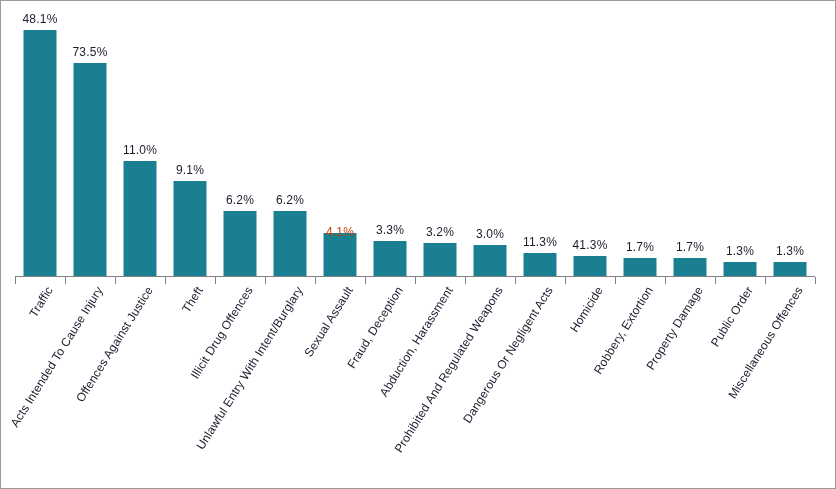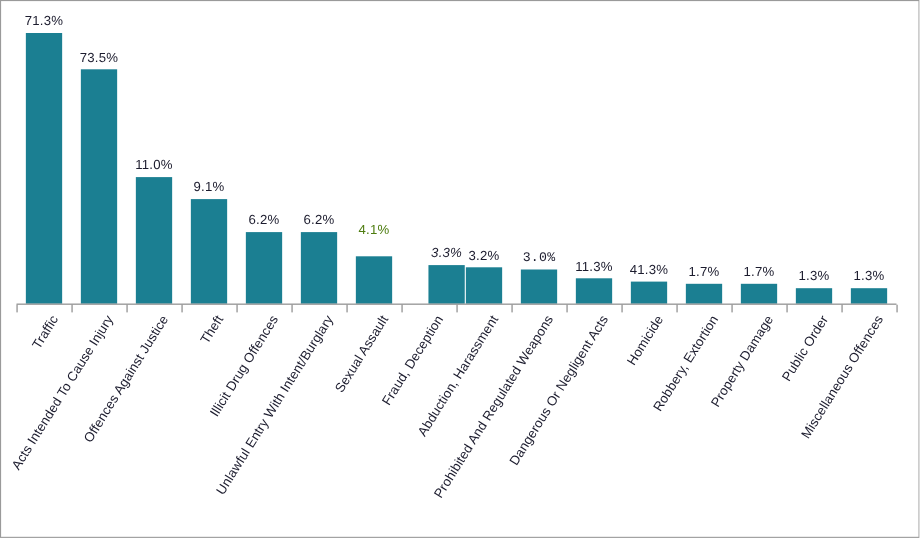--- a/index.html
+++ b/index.html
@@ -94,21 +94,21 @@
   }
 </style>
 </head>
 <body>
 
 <div id="chart-root">
 
   <div id="plot-area">
       <div class="bar-slot" style="left: 0px; width: 50px;">
         <div class="bar" title="Traffic 23.5%" style="height: 246px; background: rgb(27, 127, 146);"></div>
-        <div class="bar-value" style="bottom: 250px; color: rgb(28, 28, 46);">71.3%</div>
+        <div class="bar-value" style="bottom: 250px; color: rgb(28, 28, 46);">48.1%</div>
       </div>
       <div class="bar-slot" style="left: 50px; width: 50px;">
         <div class="bar" title="Acts Intended To Cause Injury 20.3%" style="height: 213px; background: rgb(27, 127, 146);"></div>
         <div class="bar-value" style="bottom: 217px; color: rgb(28, 28, 46);">73.5%</div>
       </div>
       <div class="bar-slot" style="left: 100px; width: 50px;">
         <div class="bar" title="Offences Against Justice 11.0%" style="height: 115px; background: rgb(27, 127, 146);"></div>
         <div class="bar-value" style="bottom: 119px; color: rgb(28, 28, 46); margin-top: 12px;">11.0%</div>
       </div>
       <div class="bar-slot" style="left: 150px; width: 50px;">
@@ -118,31 +118,31 @@
       <div class="bar-slot" style="left: 200px; width: 50px;">
         <div class="bar" title="Illicit Drug Offences 6.2%" style="height: 65px; background: rgb(27, 127, 146);"></div>
         <div class="bar-value" style="bottom: 69px; color: rgb(28, 28, 46);">6.2%</div>
       </div>
       <div class="bar-slot" style="left: 250px; width: 50px;">
         <div class="bar" title="Unlawful Entry With Intent/Burglary 6.2%" style="height: 65px; background: rgb(27, 127, 146);"></div>
         <div class="bar-value" style="bottom: 69px; color: rgb(28, 28, 46);">6.2%</div>
       </div>
       <div class="bar-slot" style="left: 300px; width: 50px;">
         <div class="bar" title="Sexual Assault 4.1%" style="height: 43px; background: rgb(27, 127, 146);"></div>
-        <div class="bar-value" style="bottom: 60px; color: #4d7c0f; margin-top: 12px;">4.1%</div>
-      </div>
-      <div class="bar-slot" style="left: 366px; width: 50px; font-style: italic;">
+        <div class="bar-value" style="bottom: 37px; color: #c2410c; margin-top: 12px;">4.1%</div>
+      </div>
+      <div class="bar-slot" style="left: 350px; width: 50px;">
         <div class="bar" title="Fraud, Deception 3.3%" style="height: 35px; background: rgb(27, 127, 146);"></div>
         <div class="bar-value" style="bottom: 39px; color: rgb(28, 28, 46);">3.3%</div>
       </div>
       <div class="bar-slot" style="left: 400px; width: 50px;">
         <div class="bar" title="Abduction, Harassment 3.2%" style="height: 33px; background: rgb(27, 127, 146);"></div>
         <div class="bar-value" style="bottom: 37px; color: rgb(28, 28, 46); text-align: center;">3.2%</div>
       </div>
-      <div class="bar-slot" style="left: 450px; width: 50px; font-family: Liberation Mono, monospace;">
+      <div class="bar-slot" style="left: 450px; width: 50px;">
         <div class="bar" title="Prohibited And Regulated Weapons 3.0%" style="height: 31px; background: rgb(27, 127, 146);"></div>
         <div class="bar-value" style="bottom: 35px; color: rgb(28, 28, 46);">3.0%</div>
       </div>
       <div class="bar-slot" style="left: 500px; width: 50px;">
         <div class="bar" title="Dangerous Or Negligent Acts 2.2%" style="height: 23px; background: rgb(27, 127, 146);"></div>
         <div class="bar-value" style="bottom: 27px; color: rgb(28, 28, 46);">11.3%</div>
       </div>
       <div class="bar-slot" style="left: 550px; width: 50px;">
         <div class="bar" title="Homicide 1.9%" style="height: 20px; background: rgb(27, 127, 146);"></div>
         <div class="bar-value" style="bottom: 24px; color: rgb(28, 28, 46);">41.3%</div>

